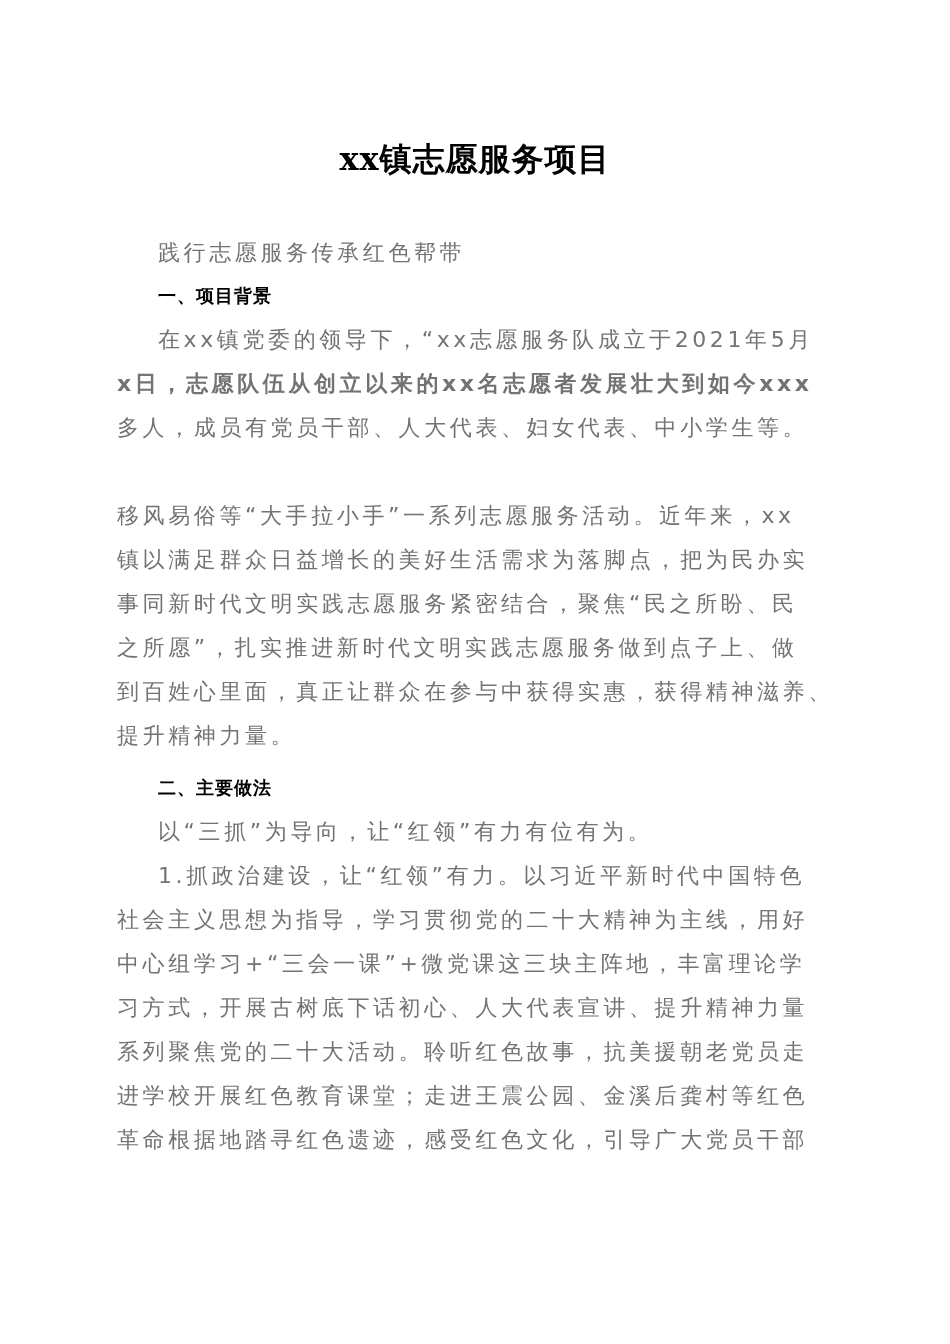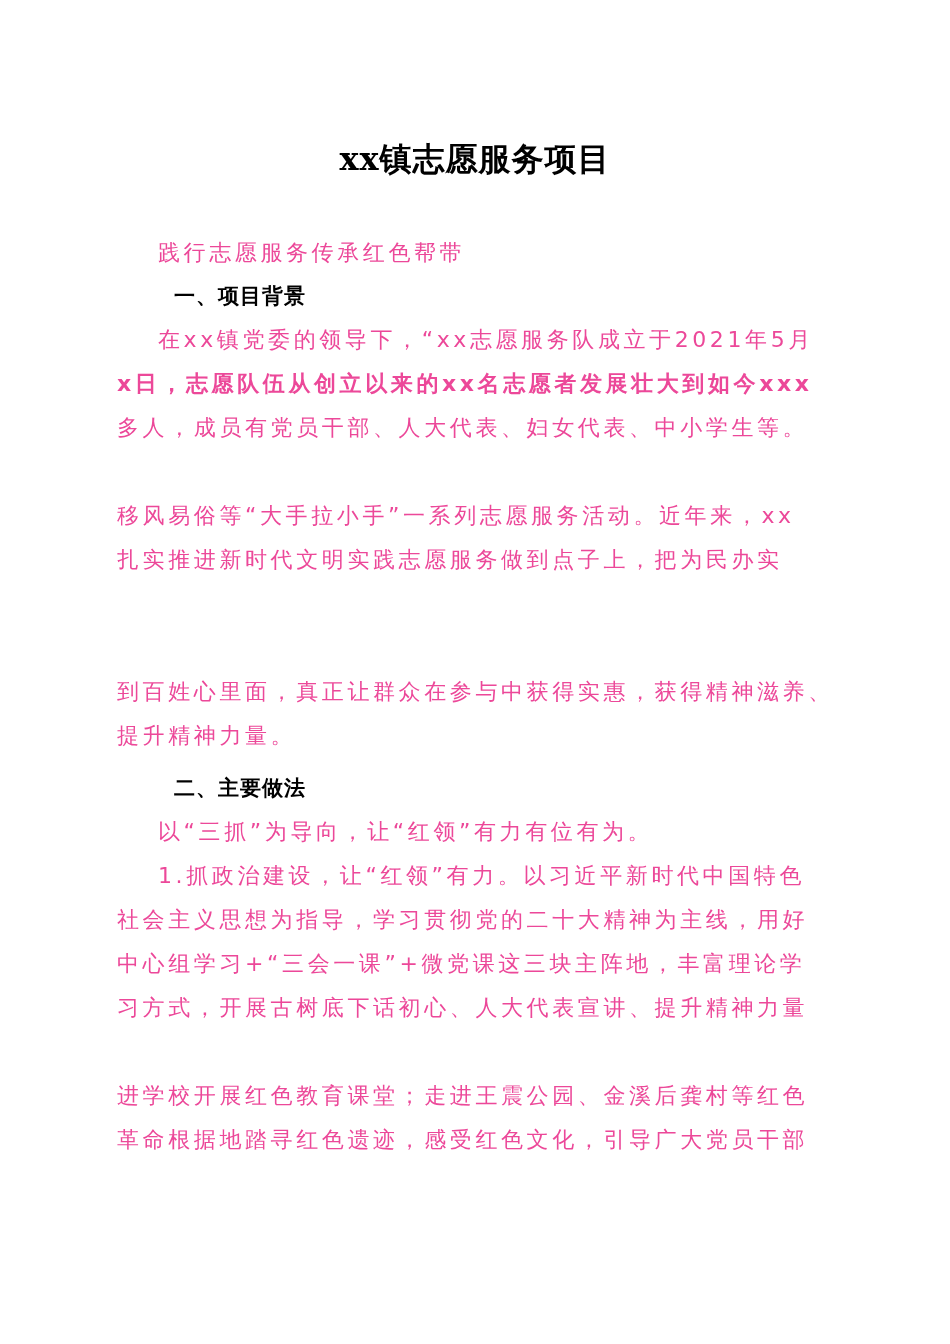--- a/index.html
+++ b/index.html
@@ -6,52 +6,55 @@
   body { width: 950px; height: 1344px; position: relative; overflow: hidden; }
   .page { position: absolute; left: 0; top: 0; width: 882px; height: 1344px; background: #ffffff; }
   .title {
     position: absolute; left: 0; top: 138px; width: 950px; text-align: center;
     font-family: "DejaVu Serif", "Liberation Serif", serif; font-weight: bold;
     font-size: 32px; color: #000; letter-spacing: 1px;
   }
   .line {
     position: absolute; left: 117px;
     font-family: "DejaVu Sans", "Liberation Sans", sans-serif;
-    font-size: 22px; color: #ec4899; white-space: nowrap; letter-spacing: 3.6px;
+    font-size: 22px; color: #737373; white-space: nowrap; letter-spacing: 3.6px;
     line-height: 30px;
   }
   .line.indent { left: 158px; }
   .heading {
-    position: absolute; left: 174px;
+    position: absolute; left: 158px;
     font-family: "DejaVu Sans", "Liberation Sans", sans-serif;
-    font-weight: bold; font-size: 21px; color: #000; white-space: nowrap;
+    font-weight: bold; font-size: 18px; color: #000; white-space: nowrap;
     letter-spacing: 1px; line-height: 30px;
   }
 </style>
 </head>
 <body>
 
 <div class="page">
   <div class="title">xx镇志愿服务项目</div>
 
   <div class="line indent" style="top:238px;">践行志愿服务传承红色帮带</div>
 
   <div class="heading" style="top:281px;">一、项目背景</div>
 
   <div class="line indent" style="top:325px;">在xx镇党委的领导下，“xx志愿服务队成立于2021年5月</div>
   <div class="line" style="top:369px;font-weight:bold;">x日，志愿队伍从创立以来的xx名志愿者发展壮大到如今xxx</div>
   <div class="line" style="top:413px;">多人，成员有党员干部、人大代表、妇女代表、中小学生等。</div>
   <div class="line" style="top:501px;">移风易俗等“大手拉小手”一系列志愿服务活动。近年来，xx</div>
-  <div class="line" style="top:545px;">扎实推进新时代文明实践志愿服务做到点子上，把为民办实</div>
+  <div class="line" style="top:545px;">镇以满足群众日益增长的美好生活需求为落脚点，把为民办实</div>
+  <div class="line" style="top:589px;">事同新时代文明实践志愿服务紧密结合，聚焦“民之所盼、民</div>
+  <div class="line" style="top:633px;">之所愿”，扎实推进新时代文明实践志愿服务做到点子上、做</div>
   <div class="line" style="top:677px;">到百姓心里面，真正让群众在参与中获得实惠，获得精神滋养、</div>
   <div class="line" style="top:721px;">提升精神力量。</div>
 
   <div class="heading" style="top:773px;">二、主要做法</div>
 
   <div class="line indent" style="top:817px;">以“三抓”为导向，让“红领”有力有位有为。</div>
 
   <div class="line indent" style="top:861px;">1.抓政治建设，让“红领”有力。以习近平新时代中国特色</div>
   <div class="line" style="top:905px;">社会主义思想为指导，学习贯彻党的二十大精神为主线，用好</div>
   <div class="line" style="top:949px;">中心组学习+“三会一课”+微党课这三块主阵地，丰富理论学</div>
   <div class="line" style="top:993px;">习方式，开展古树底下话初心、人大代表宣讲、提升精神力量</div>
+  <div class="line" style="top:1037px;">系列聚焦党的二十大活动。聆听红色故事，抗美援朝老党员走</div>
   <div class="line" style="top:1081px;">进学校开展红色教育课堂；走进王震公园、金溪后龚村等红色</div>
   <div class="line" style="top:1125px;text-align:right;">革命根据地踏寻红色遗迹，感受红色文化，引导广大党员干部</div>
 </div>
 
 </body></html>

